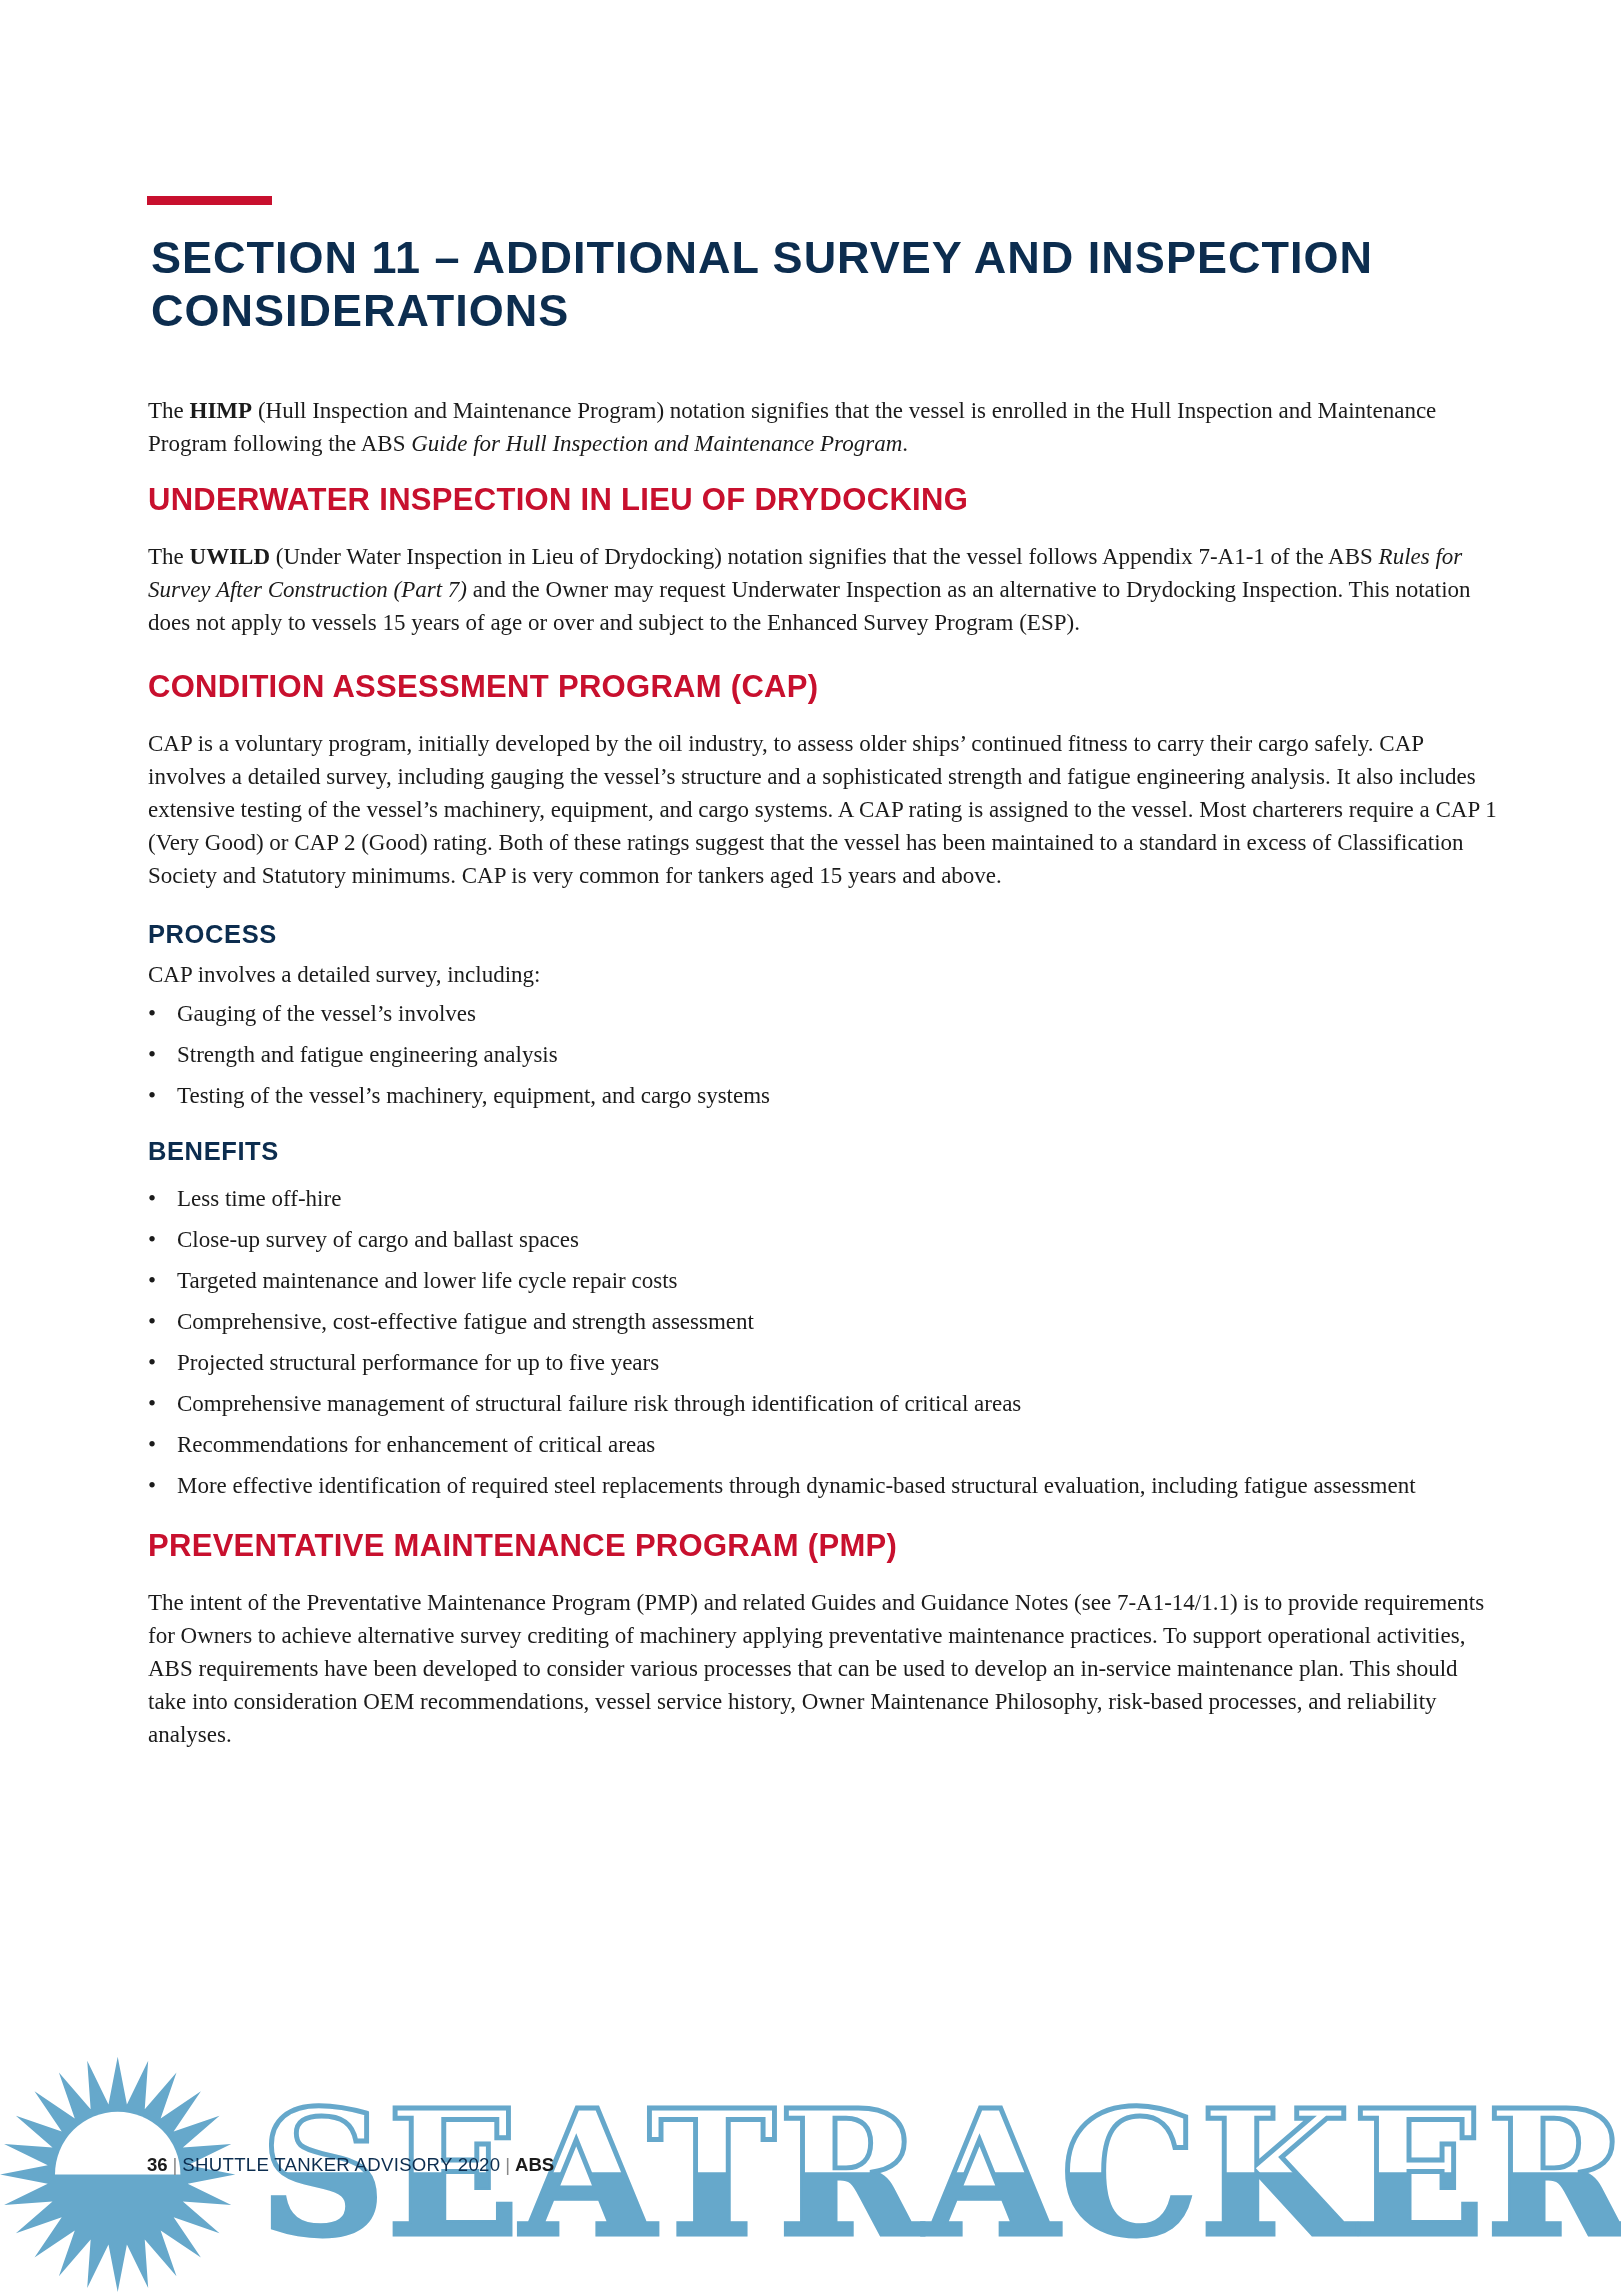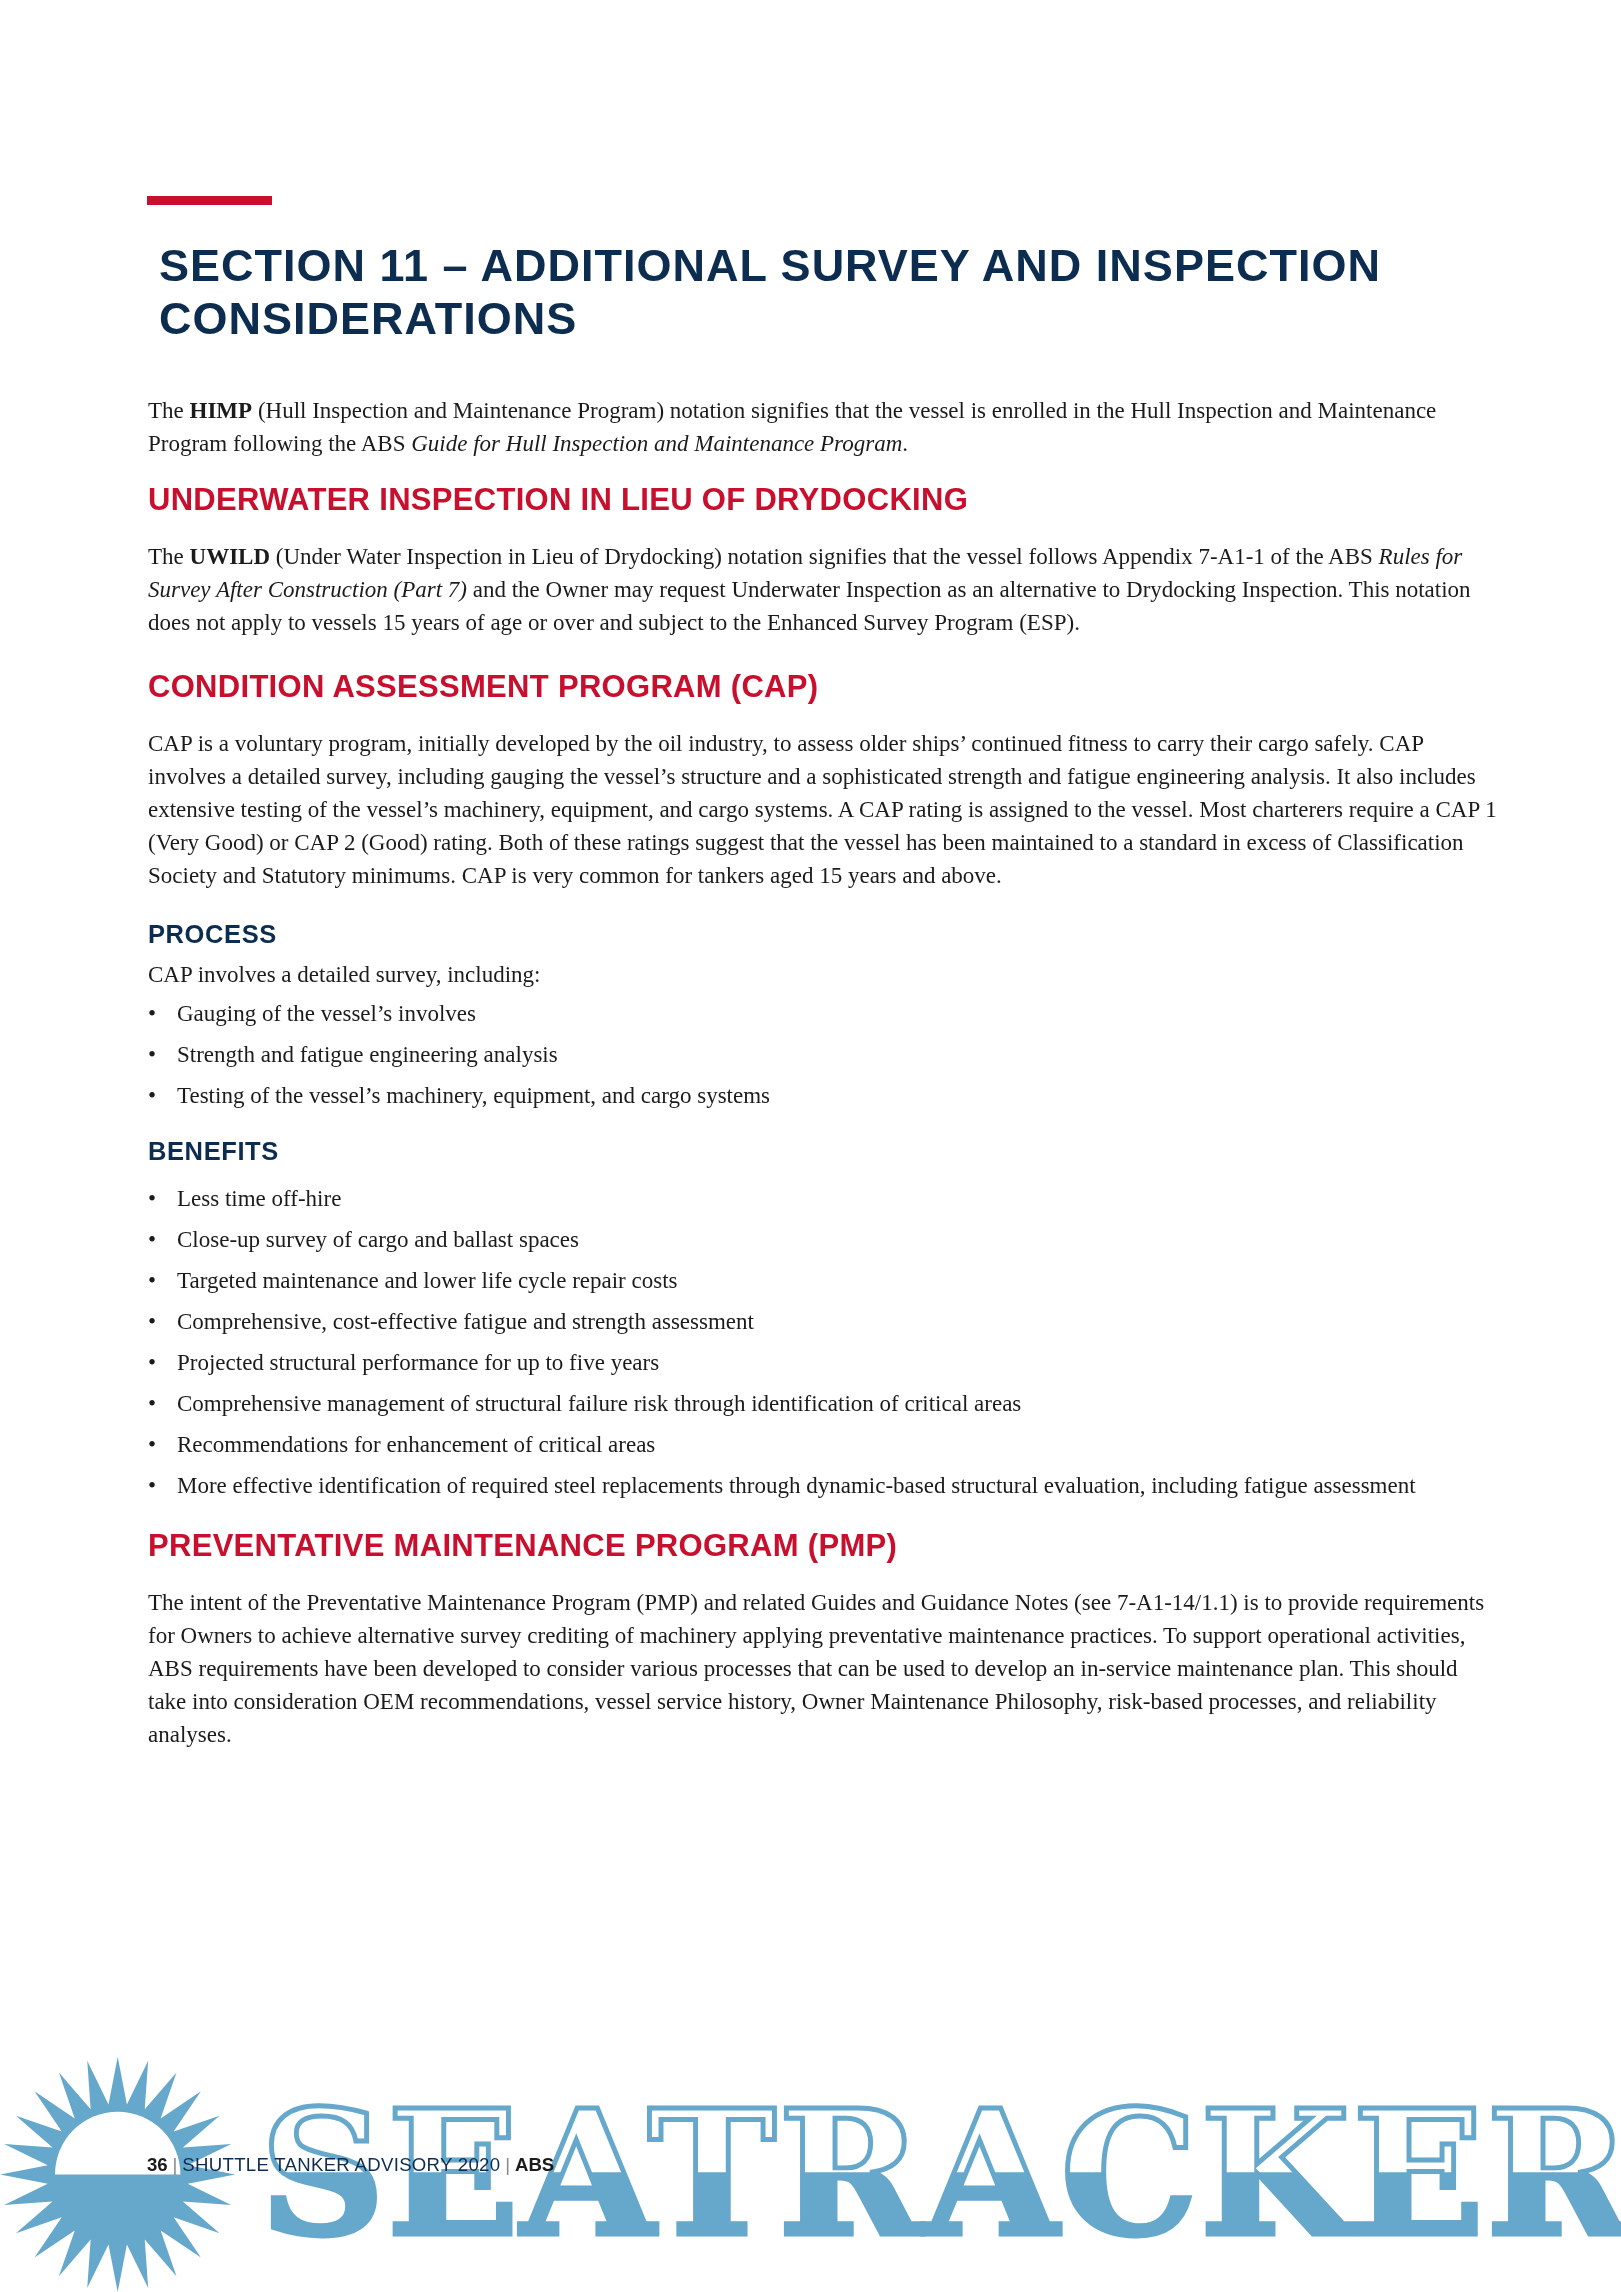--- a/index.html
+++ b/index.html
@@ -2,21 +2,21 @@
 <html><head>
 <meta charset="utf-8">
 <style>
   html, body { margin: 0; padding: 0; background: #ffffff; }
   body { width: 1621px; height: 2293px; position: relative; overflow: hidden; }
   .page { position: absolute; left: 0; top: 0; width: 1621px; height: 2293px; }
   .accent-bar { position: absolute; left: 147px; top: 196px; width: 125px; height: 8.8px; background: #c8102e; }
   .section-title {
     position: absolute; left: 147px; top: 227px; width: 1353px;
     font-family: "Liberation Sans", sans-serif; font-weight: 700; font-size: 45px; line-height: 53px;
-    color: #0c2d4f; letter-spacing: 1px; margin: 12px;
+    color: #0c2d4f; letter-spacing: 1px; margin: 4px;
   }
   .content { position: absolute; left: 148px; top: 372px; width: 1353px; }
   h2.sub {
     font-family: "Liberation Sans", sans-serif; font-weight: 700; font-size: 31px; line-height: 39px;
     color: #c8102e; margin: 0; letter-spacing: 0.3px;
   }
   h3.minor {
     font-family: "Liberation Sans", sans-serif; font-weight: 700; font-size: 25.5px; line-height: 31px;
     color: #0c2d4f; margin: 0; letter-spacing: 0.6px;
   }

